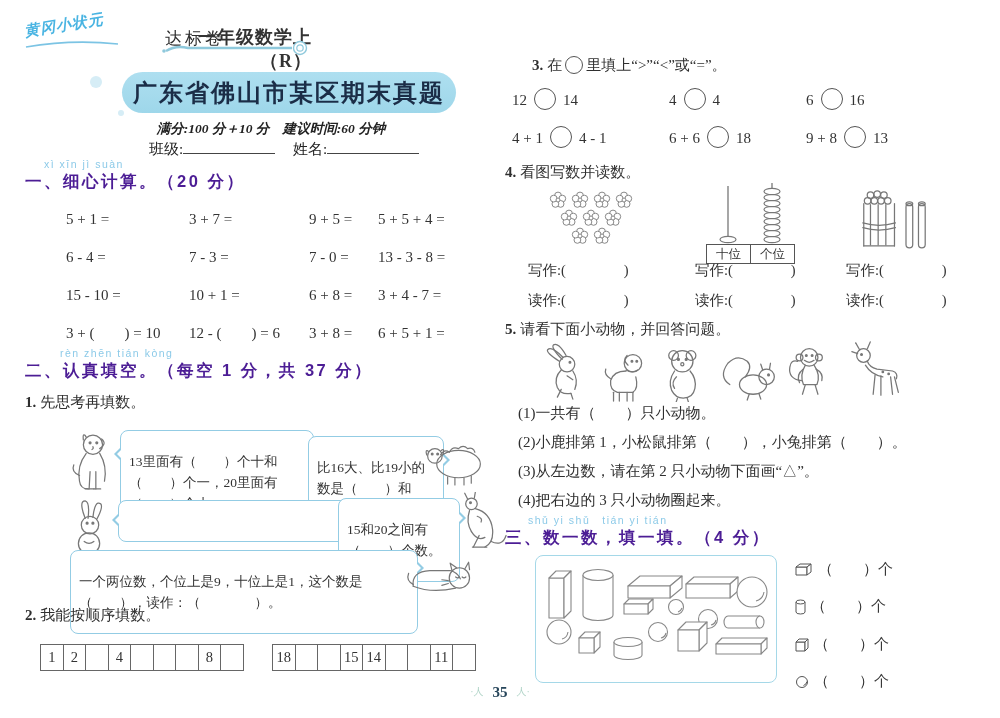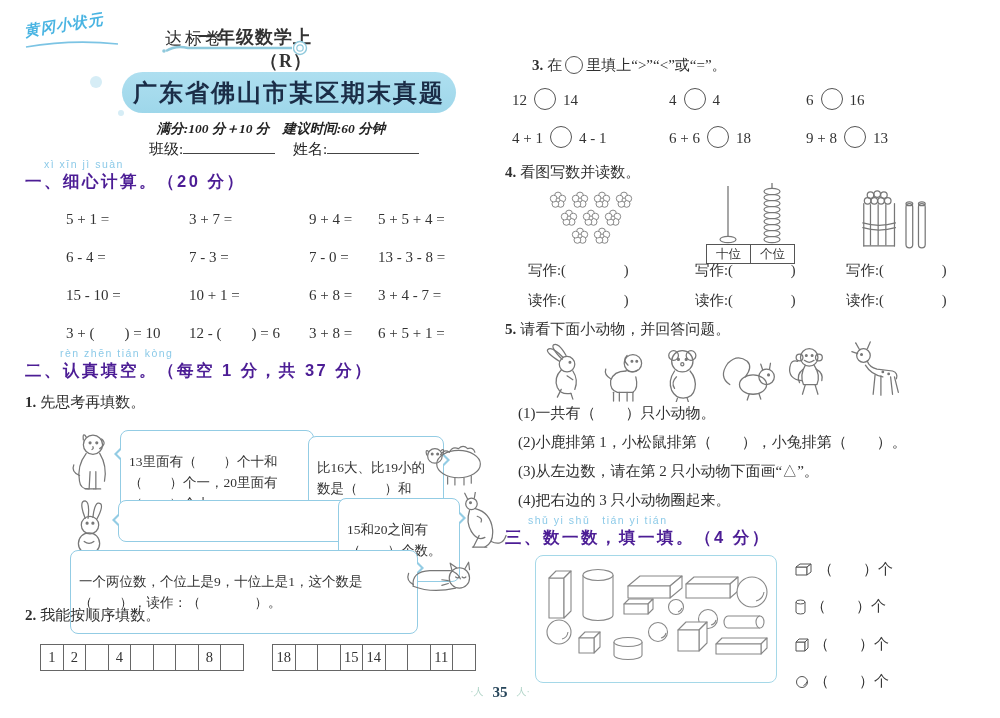--- a/index.html
+++ b/index.html
@@ -92,21 +92,21 @@
   <div class="abs form-line">
     <span>班级:</span><span class="blank"></span>
     <span style="margin-left:14px">姓名:</span><span class="blank"></span>
   </div>
 
   <div class="abs pinyin" style="left:44px;top:158px">xì xīn jì suàn</div>
   <div class="abs sec-head" style="left:25px;top:171px">一、细心计算。（20 分）</div>
   <div class="abs calc-grid">
     <span>5 + 1 =</span>
     <span>3 + 7 =</span>
-    <span>9 + 4 =</span>
+    <span>9 + 5 =</span>
     <span>5 + 5 + 4 =</span>
     <span>6 - 4 =</span>
     <span>7 - 3 =</span>
     <span>7 - 0 =</span>
     <span>13 - 3 - 8 =</span>
     <span>15 - 10 =</span>
     <span>10 + 1 =</span>
     <span>6 + 8 =</span>
     <span>3 + 4 - 7 =</span>
     <span>3 + (　　) = 10</span>

